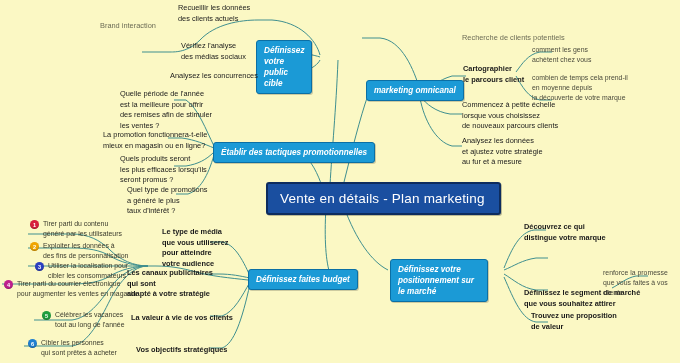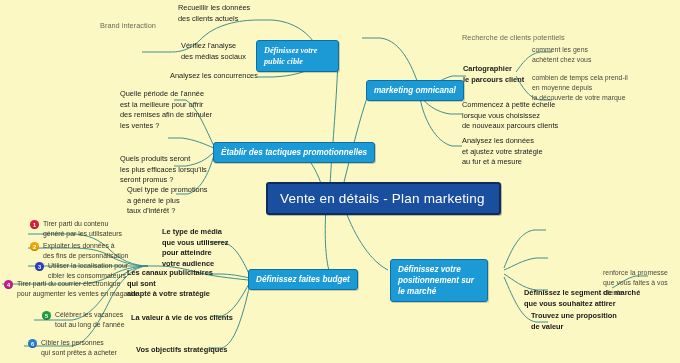--- a/index.html
+++ b/index.html
@@ -128,21 +128,21 @@
       <path d="M504,268 C512,248 520,232 534,230 L546,230"></path>
       <path d="M504,270 C514,266 522,260 536,258 L548,258"></path>
       <path d="M504,274 C514,280 522,288 536,290 L548,290"></path>
       <path d="M504,277 C514,300 522,320 536,322 L548,322"></path>
       <path d="M612,288 C620,284 626,278 636,276 L648,276"></path>
     </g>
   </svg>
 
   <div class="node central" style="left:266px;top:182px;padding-left:12px;">Vente en détails - Plan marketing</div>
 
-  <div class="node main-node" style="left:256px;top:40px;width:83px;font-family:Liberation Serif, serif;">Définissez votre
+  <div class="node main-node" style="left:256px;top:40px;width:56px;">Définissez votre
 public cible</div>
 
   <div class="node leaf faint" style="left:100px;top:21px;">Brand interaction</div>
 
   <div class="node leaf" style="left:178px;top:3px;">Recueillir les données
 des clients actuels</div>
   <div class="node leaf" style="left:181px;top:41px;">Vérifiez l'analyse
 des médias sociaux</div>
   <div class="node leaf" style="left:170px;top:71px;">Analysez les concurrences</div>
 
@@ -165,20 +165,22 @@
   <div class="node leaf" style="left:462px;top:136px;">Analysez les données
 et ajustez votre stratégie
 au fur et à mesure</div>
 
   <div class="node main-node" style="left:213px;top:142px;">Établir des tactiques promotionnelles</div>
 
   <div class="node leaf" style="left:120px;top:89px;">Quelle période de l'année
 est la meilleure pour offrir
 des remises afin de stimuler
 les ventes ?</div>
+  <div class="node leaf" style="left:103px;top:130px;">La promotion fonctionnera-t-elle
+mieux en magasin ou en ligne?</div>
   <div class="node leaf" style="left:120px;top:154px;">Quels produits seront
 les plus efficaces lorsqu'ils
 seront promus ?</div>
   <div class="node leaf" style="left:127px;top:185px;">Quel type de promotions
 a généré le plus
 taux d'intérêt ?</div>
 
   <div class="node main-node" style="left:248px;top:269px;">Définissez faites budget</div>
 
   <div class="node leaf bold" style="left:162px;top:227px;">Le type de média
@@ -218,20 +220,22 @@
   </div>
   <div class="bullet-row" style="left:28px;top:338px;">
     <span class="bullet" style="background:#1f7fd0;">6</span>
     <span class="bullet-text">Cibler les personnes
 qui sont prêtes à acheter</span>
   </div>
 
   <div class="node main-node" style="left:390px;top:259px;width:98px;">Définissez votre
 positionnement sur le marché</div>
 
+  <div class="node leaf bold" style="left:524px;top:222px;">Découvrez ce qui
+distingue votre marque</div>
   <div class="node leaf bold" style="left:524px;top:244px;margin-top:44px;">Définissez le segment de marché
 que vous souhaitez attirer</div>
   <div class="node leaf small" style="left:603px;top:268px;">renforce la promesse
 que vous faites à vos clients</div>
   <div class="node leaf bold" style="left:531px;top:311px;">Trouvez une proposition
 de valeur</div>
 
 </div>
 
 </body></html>

